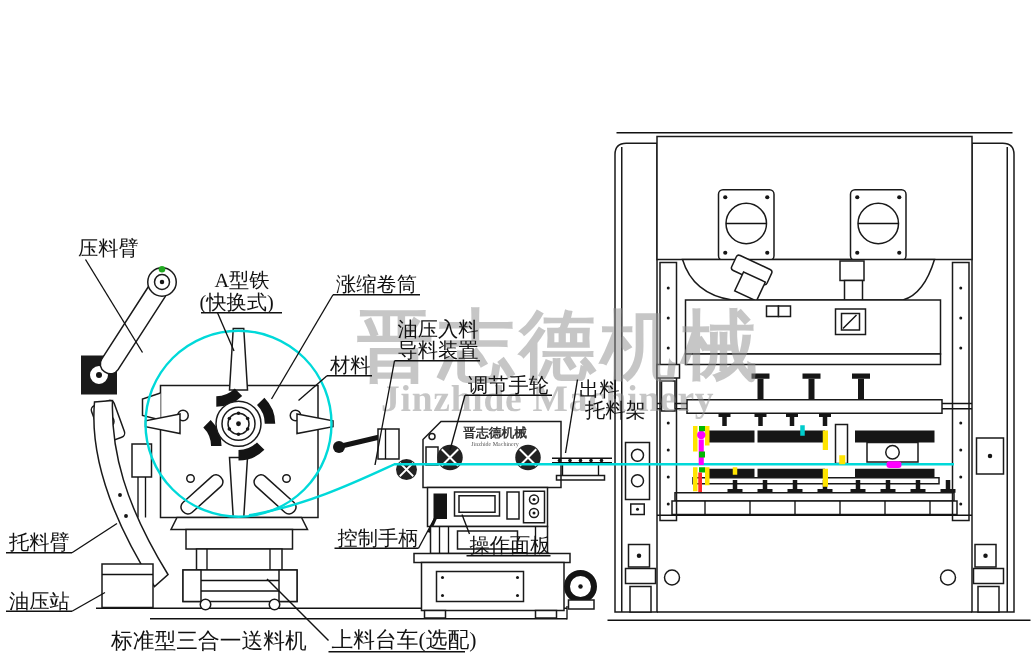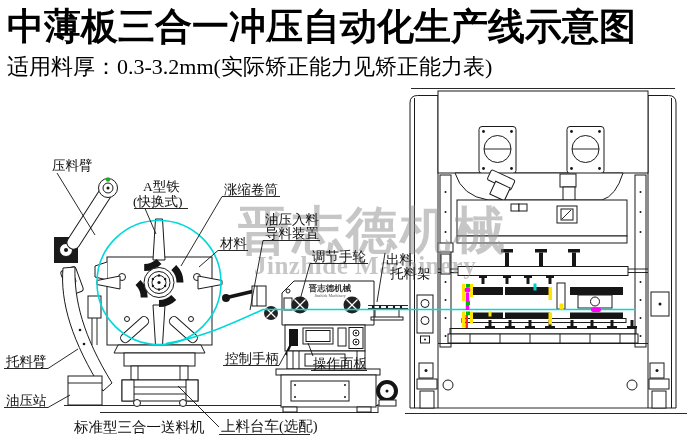--- a/index.html
+++ b/index.html
@@ -15,22 +15,20 @@
   .ln{stroke:#111;stroke-width:0.9;fill:none;}
   .out{stroke:#1a1a1a;stroke-width:1;fill:#fff;}
   .outn{stroke:#1a1a1a;stroke-width:1;fill:none;}
   .dk{fill:#161616;stroke:none;}
   .wm{fill:#949494;opacity:0.52;font-weight:700;}
 </style>
 </head>
 <body>
 
 <div class="stage">
-  <div class="title">中薄板三合一冲压自动化生产线示意图</div>
-  <div class="subtitle">适用料厚：0.3-3.2mm(实际矫正能力见矫正能力表)</div>
 
   <svg width="690" height="445" viewBox="0 0 690 445">
 
     <g>
       <line class="ln" x1="64" y1="405.5" x2="378" y2="405.5"></line>
       <line class="ln" x1="100" y1="412.5" x2="378" y2="412.5"></line>
       <line class="ln" x1="378" y1="404" x2="378" y2="413"></line>
       <line class="ln" x1="405" y1="413.5" x2="687" y2="413.5"></line>
     </g>
 

